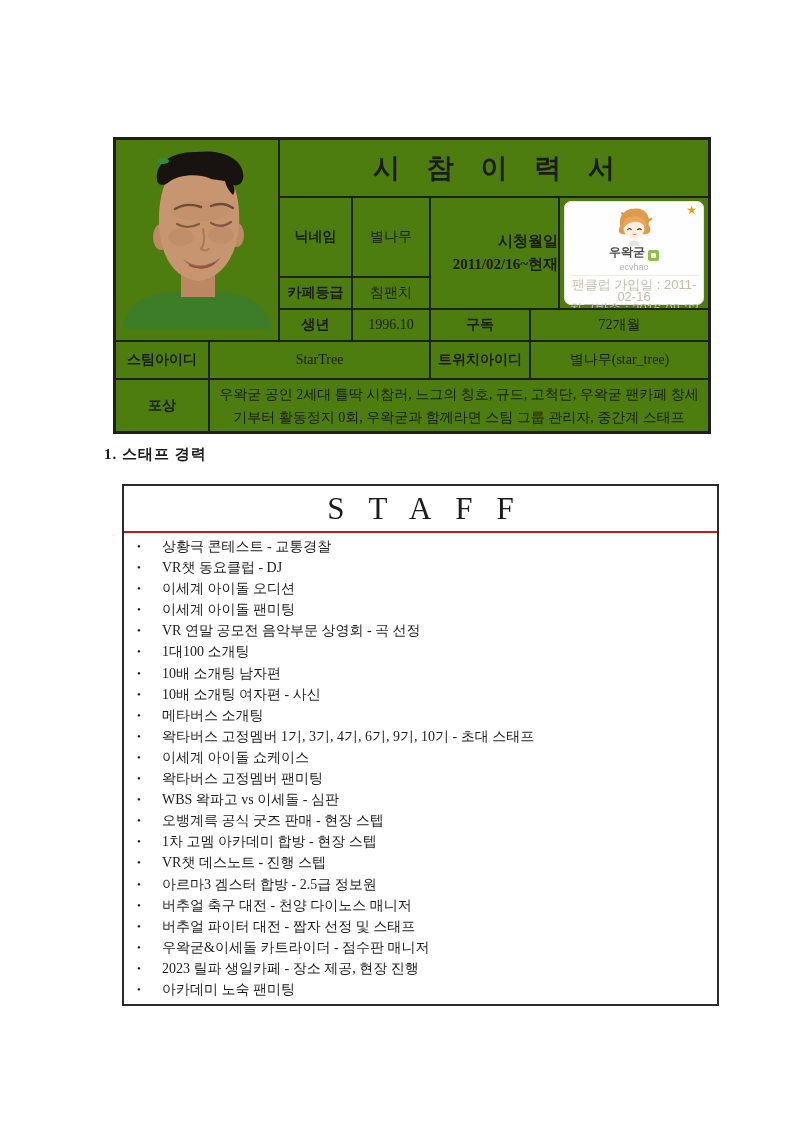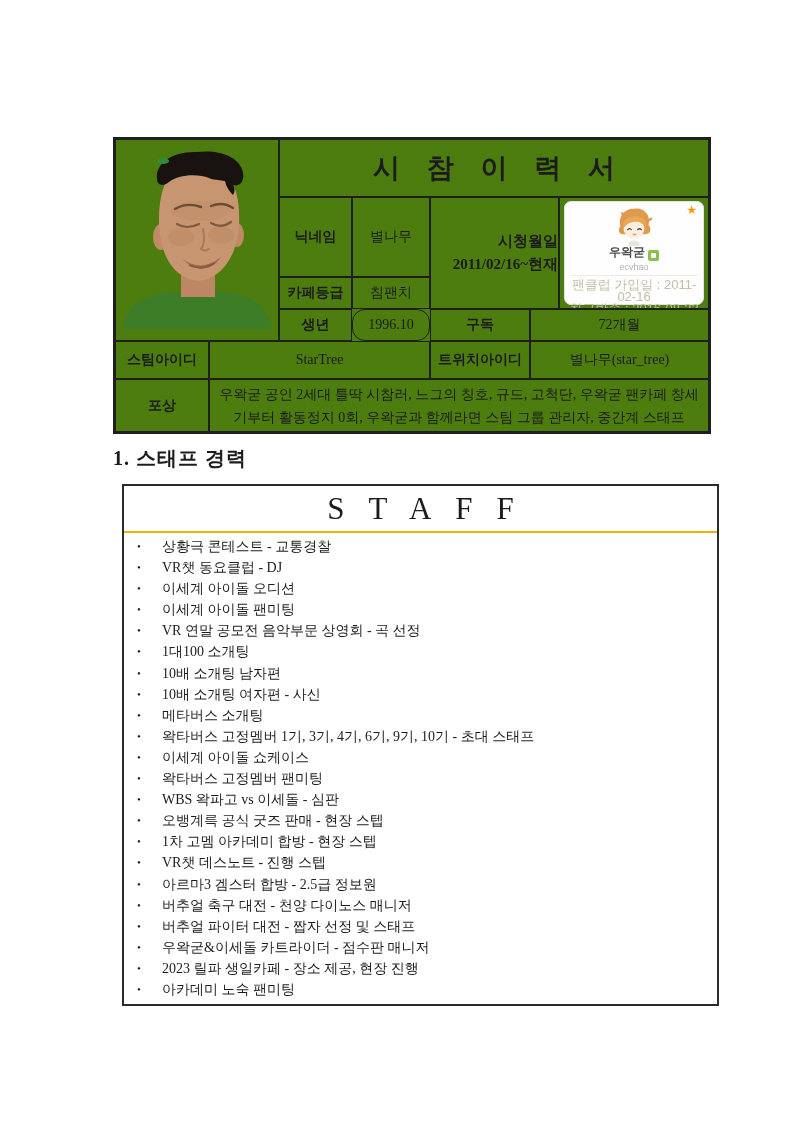--- a/index.html
+++ b/index.html
@@ -25,21 +25,21 @@
   .cell.value{font-size:14px;}
   .c-photo{grid-column:1/3;grid-row:1/5;align-items:center;justify-content:center;}
   .c-title{grid-column:3/8;grid-row:1/2;font-size:27px;font-weight:bold;letter-spacing:10px;padding-left:10px;}
   .c-nick-l{grid-column:3/4;grid-row:2/3;}
   .c-nick-v{grid-column:4/5;grid-row:2/3;}
   .c-watch{grid-column:5/7;grid-row:2/4;font-weight:bold;font-size:15px;line-height:23px;flex-direction:column;align-items:flex-end;}
   .c-card{grid-column:7/8;grid-row:2/4;padding:4px;}
   .c-cafe-l{grid-column:3/4;grid-row:3/4;}
   .c-cafe-v{grid-column:4/5;grid-row:3/4;}
   .c-birth-l{grid-column:3/4;grid-row:4/5;}
-  .c-birth-v{grid-column:4/5;grid-row:4/5;font-size:15px;border-radius:13px;}
+  .c-birth-v{grid-column:4/5;grid-row:4/5;font-size:15px;}
   .c-sub-l{grid-column:5/6;grid-row:4/5;}
   .c-sub-v{grid-column:6/8;grid-row:4/5;}
   .c-steam-l{grid-column:1/2;grid-row:5/6;}
   .c-steam-v{grid-column:2/5;grid-row:5/6;font-size:15px;}
   .c-twitch-l{grid-column:5/6;grid-row:5/6;}
   .c-twitch-v{grid-column:6/8;grid-row:5/6;}
   .c-award-l{grid-column:1/2;grid-row:6/7;}
   .c-award-v{grid-column:2/8;grid-row:6/7;font-size:13.5px;line-height:23px;padding:2px 8px;}
   
   .mini-card{
@@ -53,29 +53,29 @@
     display:flex;align-items:flex-end;justify-content:center;gap:3px;}
   .mini-name{font-size:12px;color:#4d4d4d;font-weight:bold;}
   .mini-badge{width:11px;height:11px;border-radius:2px;display:inline-block;position:relative;}
   .mini-badge::after{content:"";position:absolute;left:3px;top:3px;width:5px;height:5px;background:#ffffff;border-radius:1px;}
   .mini-handle{position:absolute;top:60px;width:100%;text-align:center;font-size:9px;color:#b3b3b3;}
   .mini-divider{position:absolute;top:73px;left:5px;right:5px;border-top:1px solid #efece4;}
   .mini-meta{position:absolute;top:77px;width:100%;text-align:center;
     font-size:13px;line-height:12px;color:#c6bca6;}
   
   .section-heading{
-    position:absolute;left:113px;top:445px;font-size:20px;font-weight:bold;letter-spacing:1px;
+    position:absolute;left:104px;top:445px;font-size:15px;font-weight:bold;letter-spacing:1px;
   }
   
   .staff-box{
     position:absolute;left:122px;top:484px;width:597px;box-sizing:border-box;
     border:2px solid #2a2a2a;background:#fff;
   }
   .staff-header{
-    height:45px;border-bottom:2px solid #eab308;
+    height:45px;border-bottom:2px solid #b91c1c;
     display:flex;align-items:center;justify-content:center;
     font-size:31px;letter-spacing:24px;padding-left:24px;
   }
   .staff-list{list-style:none;margin:0;padding:3px 6px 4px 13px;}
   .staff-list li{
     display:flex;align-items:center;height:21.1px;line-height:21.1px;
     font-size:14px;white-space:nowrap;overflow:hidden;
   }
   .staff-list .bullet{width:13px;font-size:11px;flex:0 0 13px;}
   .staff-list .item-text{padding-left:12px;}

